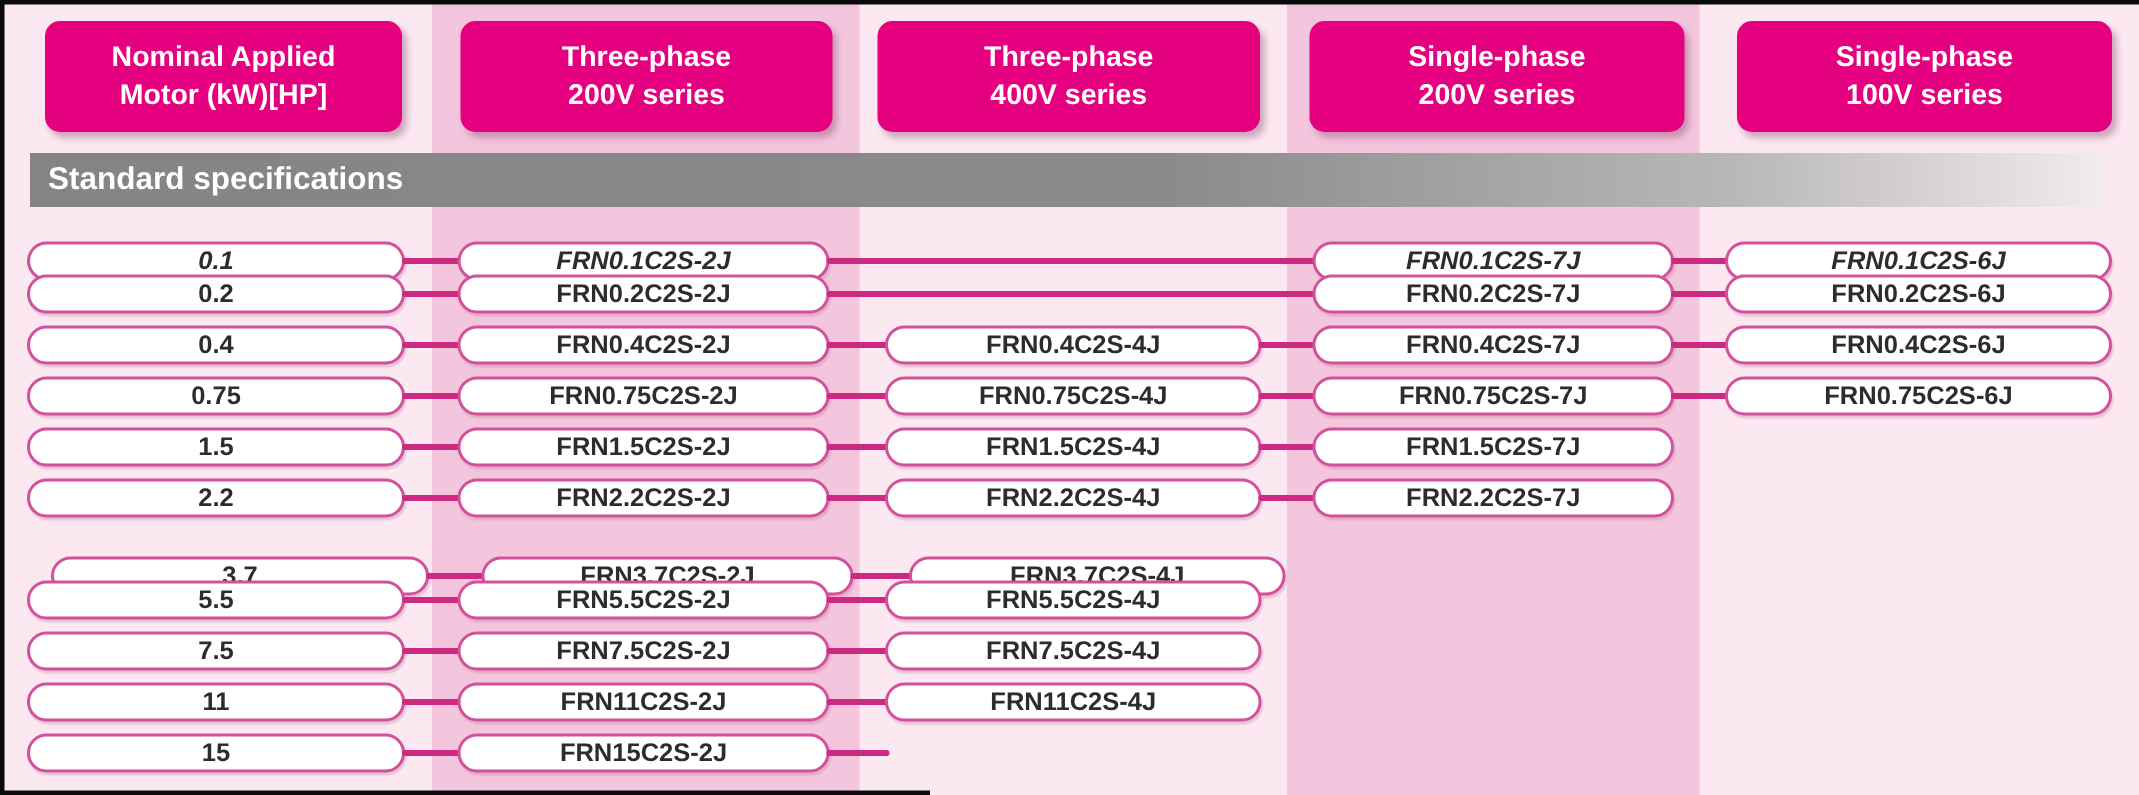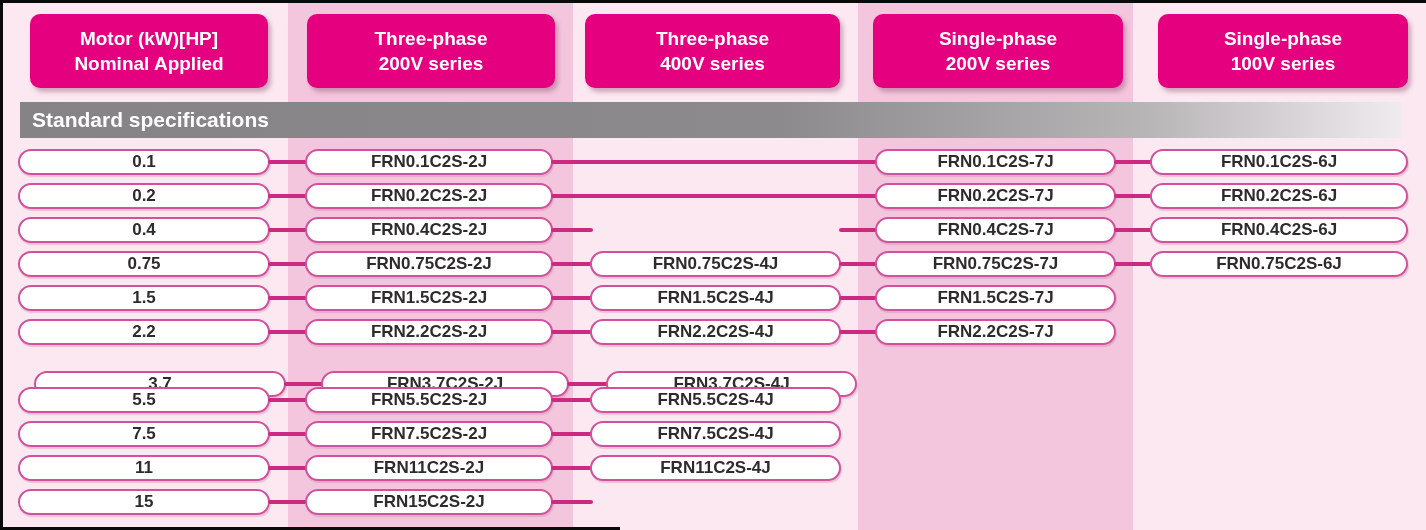--- a/index.html
+++ b/index.html
@@ -57,22 +57,22 @@
   .c4   {left:1114px;width:40px;}
   .b-s1 {left:1150px;width:258px;}
 </style>
 </head>
 <body>
 
 <div class="colbg" id="colbg-2"></div>
 <div class="colbg" id="colbg-4"></div>
 
 <div class="hdr" id="hdr-motor">
+  <span>Nominal Applied</span>
   <span>Motor (kW)[HP]</span>
-  <span>Nominal Applied</span>
 </div>
 <div class="hdr" id="hdr-tp200">
   <span>Three-phase</span>
   <span>200V series</span>
 </div>
 <div class="hdr" id="hdr-tp400">
   <span>Three-phase</span>
   <span>400V series</span>
 </div>
 <div class="hdr" id="hdr-sp200">
@@ -82,21 +82,21 @@
 <div class="hdr" id="hdr-sp100">
   <span>Single-phase</span>
   <span>100V series</span>
 </div>
 
 <div id="section-bar">
   <span>Standard specifications</span>
 </div>
 
 <div id="rows">
-    <div class="row" style="top: 149px;">
+    <div class="row" style="top: 161px; font-style: italic;">
     <div class="box b-kw">0.1</div>
     <div class="conn c1"></div>
     <div class="box b-m2">FRN0.1C2S-2J</div>
 
     <div class="conn c2l"></div>
     <div class="conn c3"></div>
     <div class="box b-s2">FRN0.1C2S-7J</div>
     <div class="conn c4"></div>
     <div class="box b-s1">FRN0.1C2S-6J</div>
   </div>
@@ -109,20 +109,21 @@
     <div class="conn c3"></div>
     <div class="box b-s2">FRN0.2C2S-7J</div>
     <div class="conn c4"></div>
     <div class="box b-s1">FRN0.2C2S-6J</div>
   </div>
     <div class="row" style="top: 217px;">
     <div class="box b-kw">0.4</div>
     <div class="conn c1"></div>
     <div class="box b-m2">FRN0.4C2S-2J</div>
     <div class="conn c2"></div>
+    <div class="box b-m4">FRN0.4C2S-4J</div>
 
     <div class="conn c3"></div>
     <div class="box b-s2">FRN0.4C2S-7J</div>
     <div class="conn c4"></div>
     <div class="box b-s1">FRN0.4C2S-6J</div>
   </div>
     <div class="row" style="top: 251px;">
     <div class="box b-kw">0.75</div>
     <div class="conn c1"></div>
     <div class="box b-m2">FRN0.75C2S-2J</div>

